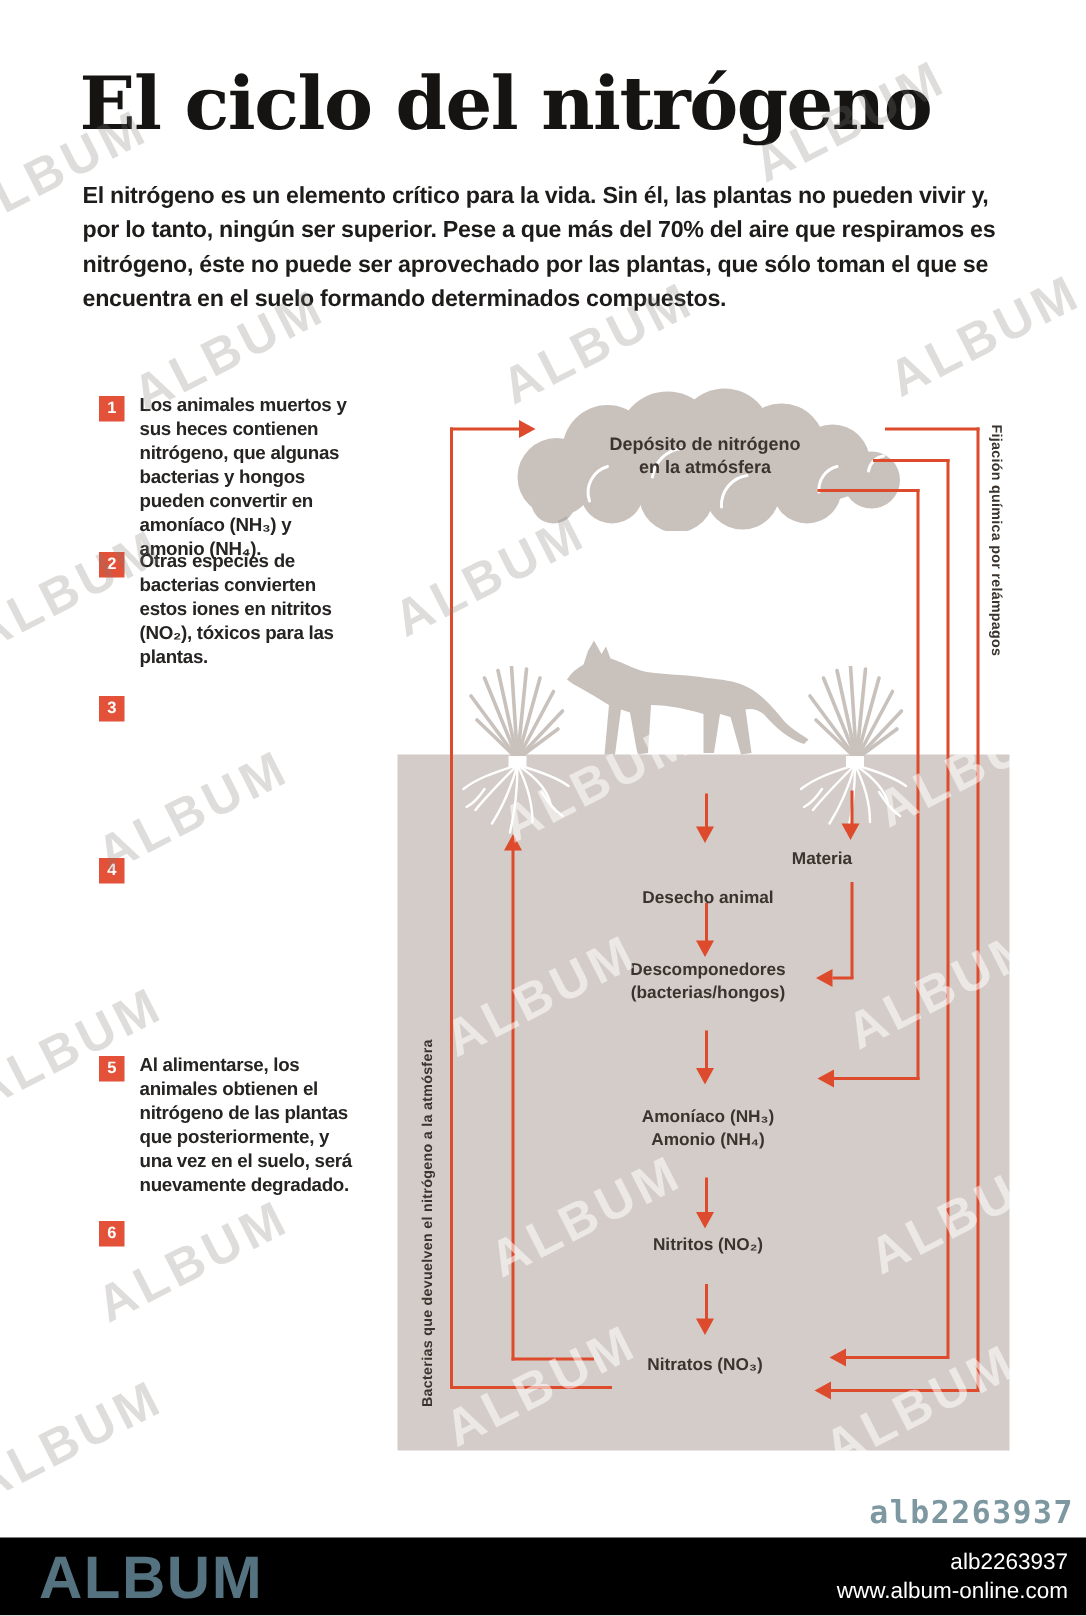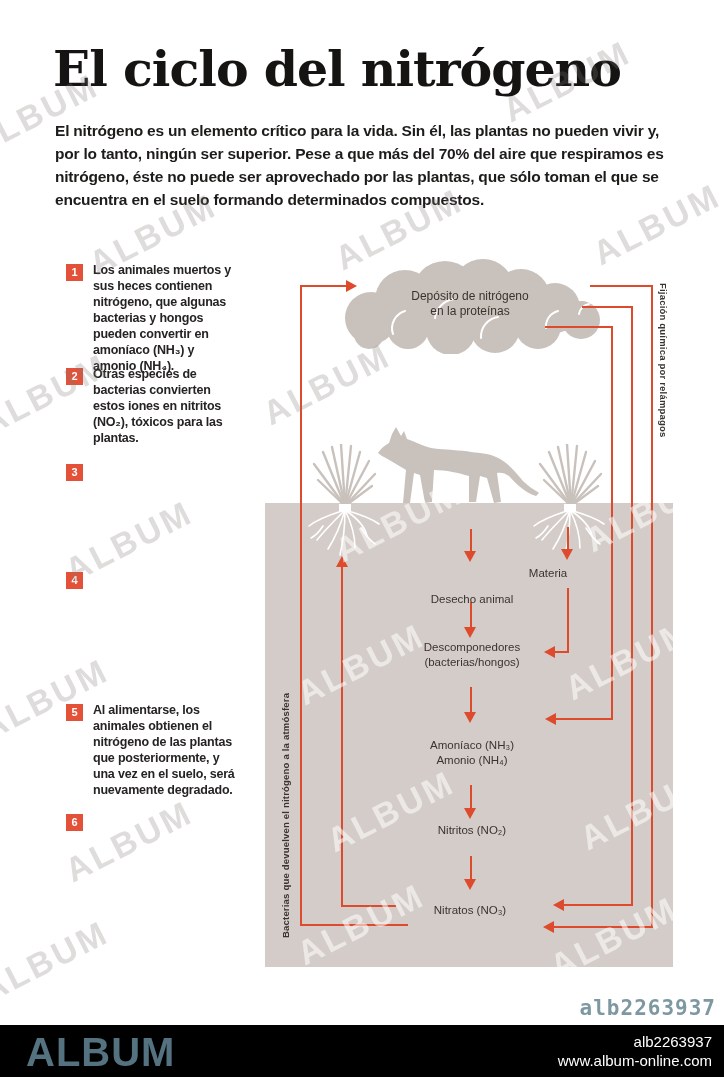--- a/index.html
+++ b/index.html
@@ -23,21 +23,21 @@
              letter-spacing:-0.2px;color:#262422;}
   
   .soil{left:265px;top:503px;width:408px;height:464px;background:var(--soil);z-index:0;}
   .ln{position:absolute;background:var(--red);z-index:2;}
   .arr{position:absolute;width:0;height:0;z-index:2;}
   .arr.down{border-left:6px solid transparent;border-right:6px solid transparent;border-top:11px solid var(--red);}
   .arr.up{border-left:6px solid transparent;border-right:6px solid transparent;border-bottom:11px solid var(--red);}
   .arr.left{border-top:6px solid transparent;border-bottom:6px solid transparent;border-right:11px solid var(--red);}
   .arr.right{border-top:6px solid transparent;border-bottom:6px solid transparent;border-left:11px solid var(--red);}
   .sil{z-index:1;}
-  .dlab{z-index:4;font-weight:normal;font-size:11.5px;line-height:15px;color:var(--lab);text-align:center;}
+  .dlab{z-index:4;font-weight:bold;font-size:11.5px;line-height:15px;color:var(--lab);text-align:center;}
   .cloudlab{left:390px;top:289px;width:160px;font-size:12px;}
   .rail{z-index:4;font-weight:bold;font-size:9.5px;letter-spacing:0.2px;color:var(--lab);
         writing-mode:vertical-rl;}
   .rail.flip{transform:rotate(180deg);}
   
   .wm{position:absolute;z-index:5;font-weight:bold;font-size:34px;letter-spacing:3px;
       transform:rotate(-27deg);pointer-events:none;white-space:nowrap;}
   .wm.g{color:rgba(128,122,118,0.26);}
   .wm.w{color:rgba(255,255,255,0.55);}
   
@@ -207,21 +207,21 @@
   <div class="arr down" style="left:464px;top:627px"></div>
   <div class="ln" style="left:470px;top:687px;width:2px;height:26px"></div>
   <div class="arr down" style="left:464px;top:712px"></div>
   <div class="ln" style="left:470px;top:785px;width:2px;height:24px"></div>
   <div class="arr down" style="left:464px;top:808px"></div>
   <div class="ln" style="left:470px;top:856px;width:2px;height:24px"></div>
   <div class="arr down" style="left:464px;top:879px"></div>
 
   <div class="abs dlab cloudlab">
     <div>Depósito de nitrógeno</div>
-    <div>en la proteínas</div>
+    <div>en la atmósfera</div>
   </div>
   <div class="abs dlab" style="left:402px;top:592px;width:140px">Desecho animal</div>
   <div class="abs dlab" style="left:508px;top:566px;width:80px">Materia</div>
   <div class="abs dlab" style="left:402px;top:640px;width:140px">Descomponedores (bacterias/hongos)</div>
   <div class="abs dlab" style="left:402px;top:738px;width:140px">
     <div>Amoníaco (NH₃)</div>
     <div>Amonio (NH₄)</div>
   </div>
   <div class="abs dlab" style="left:402px;top:823px;width:140px">Nitritos (NO₂)</div>
   <div class="abs dlab" style="left:400px;top:903px;width:140px">Nitratos (NO₃)</div>

